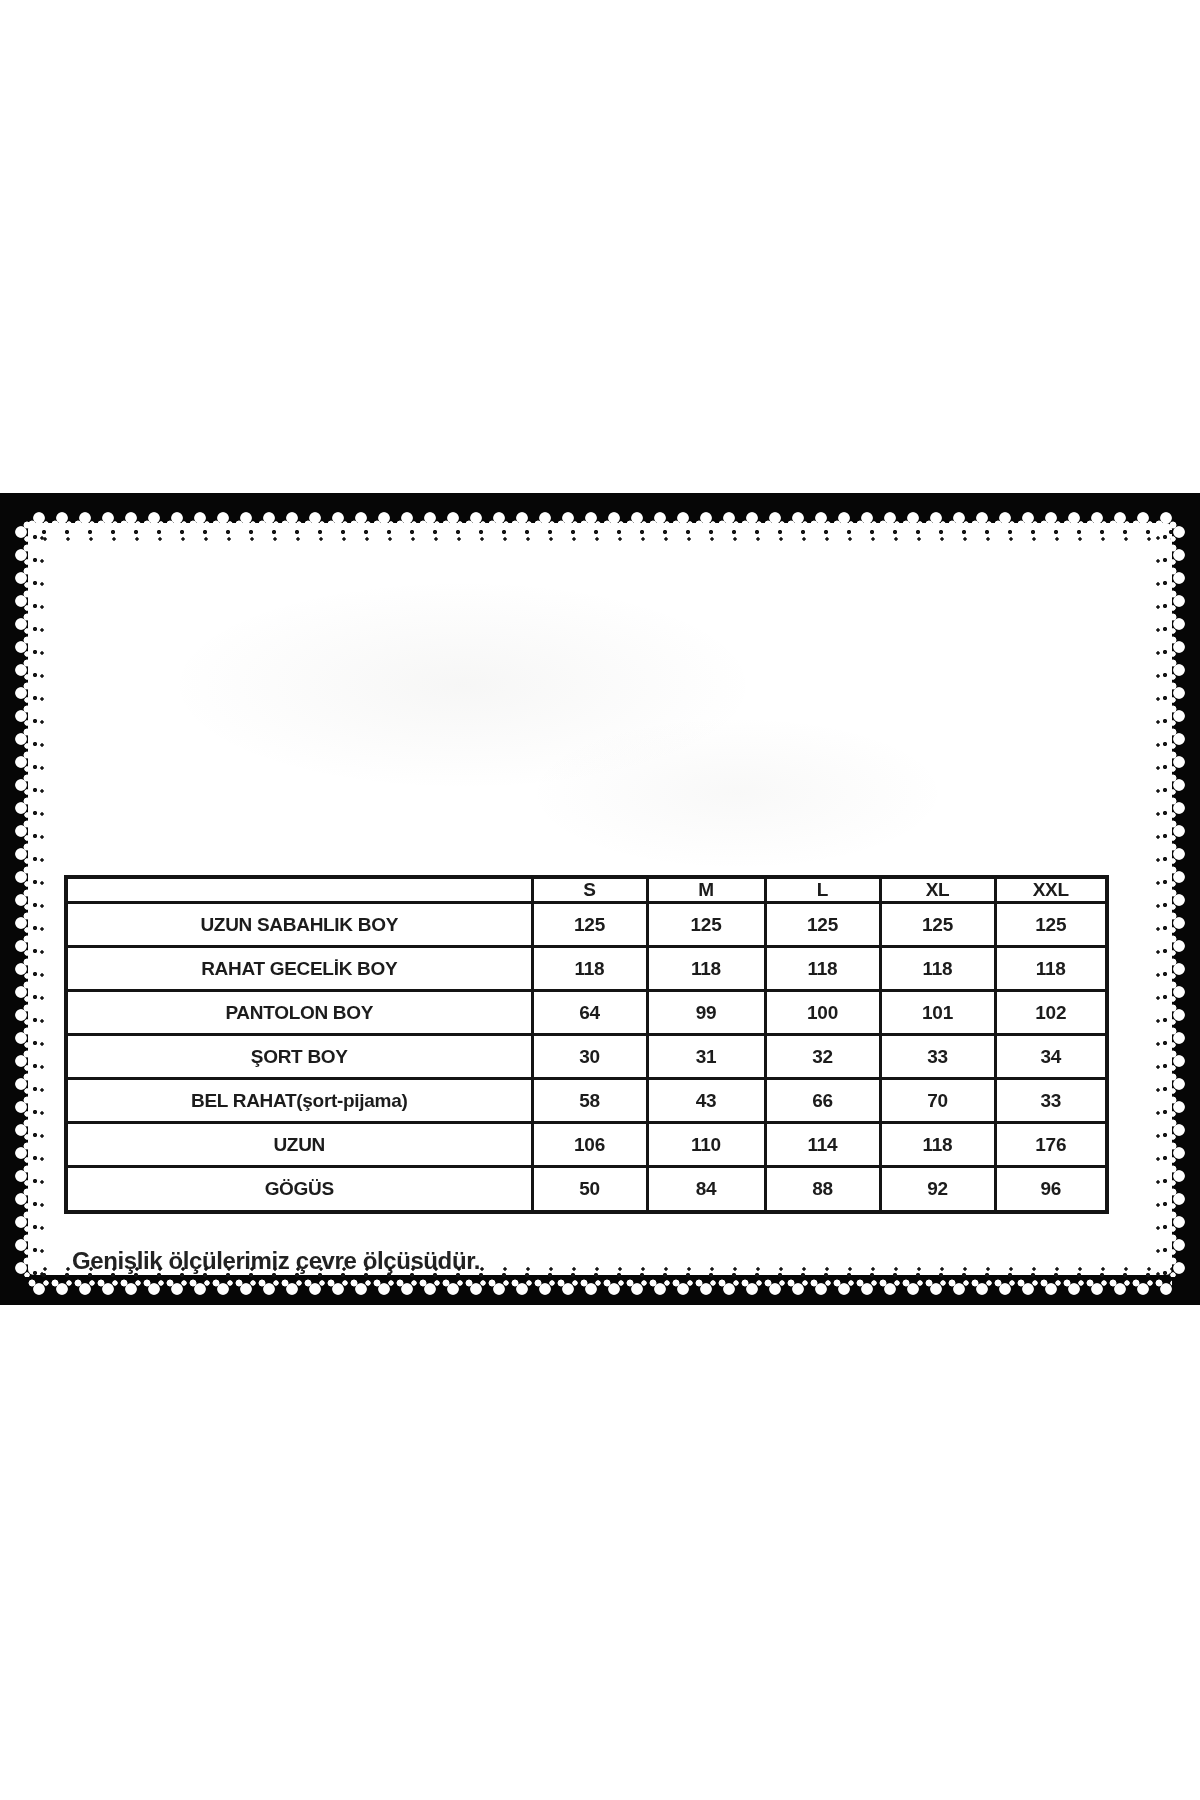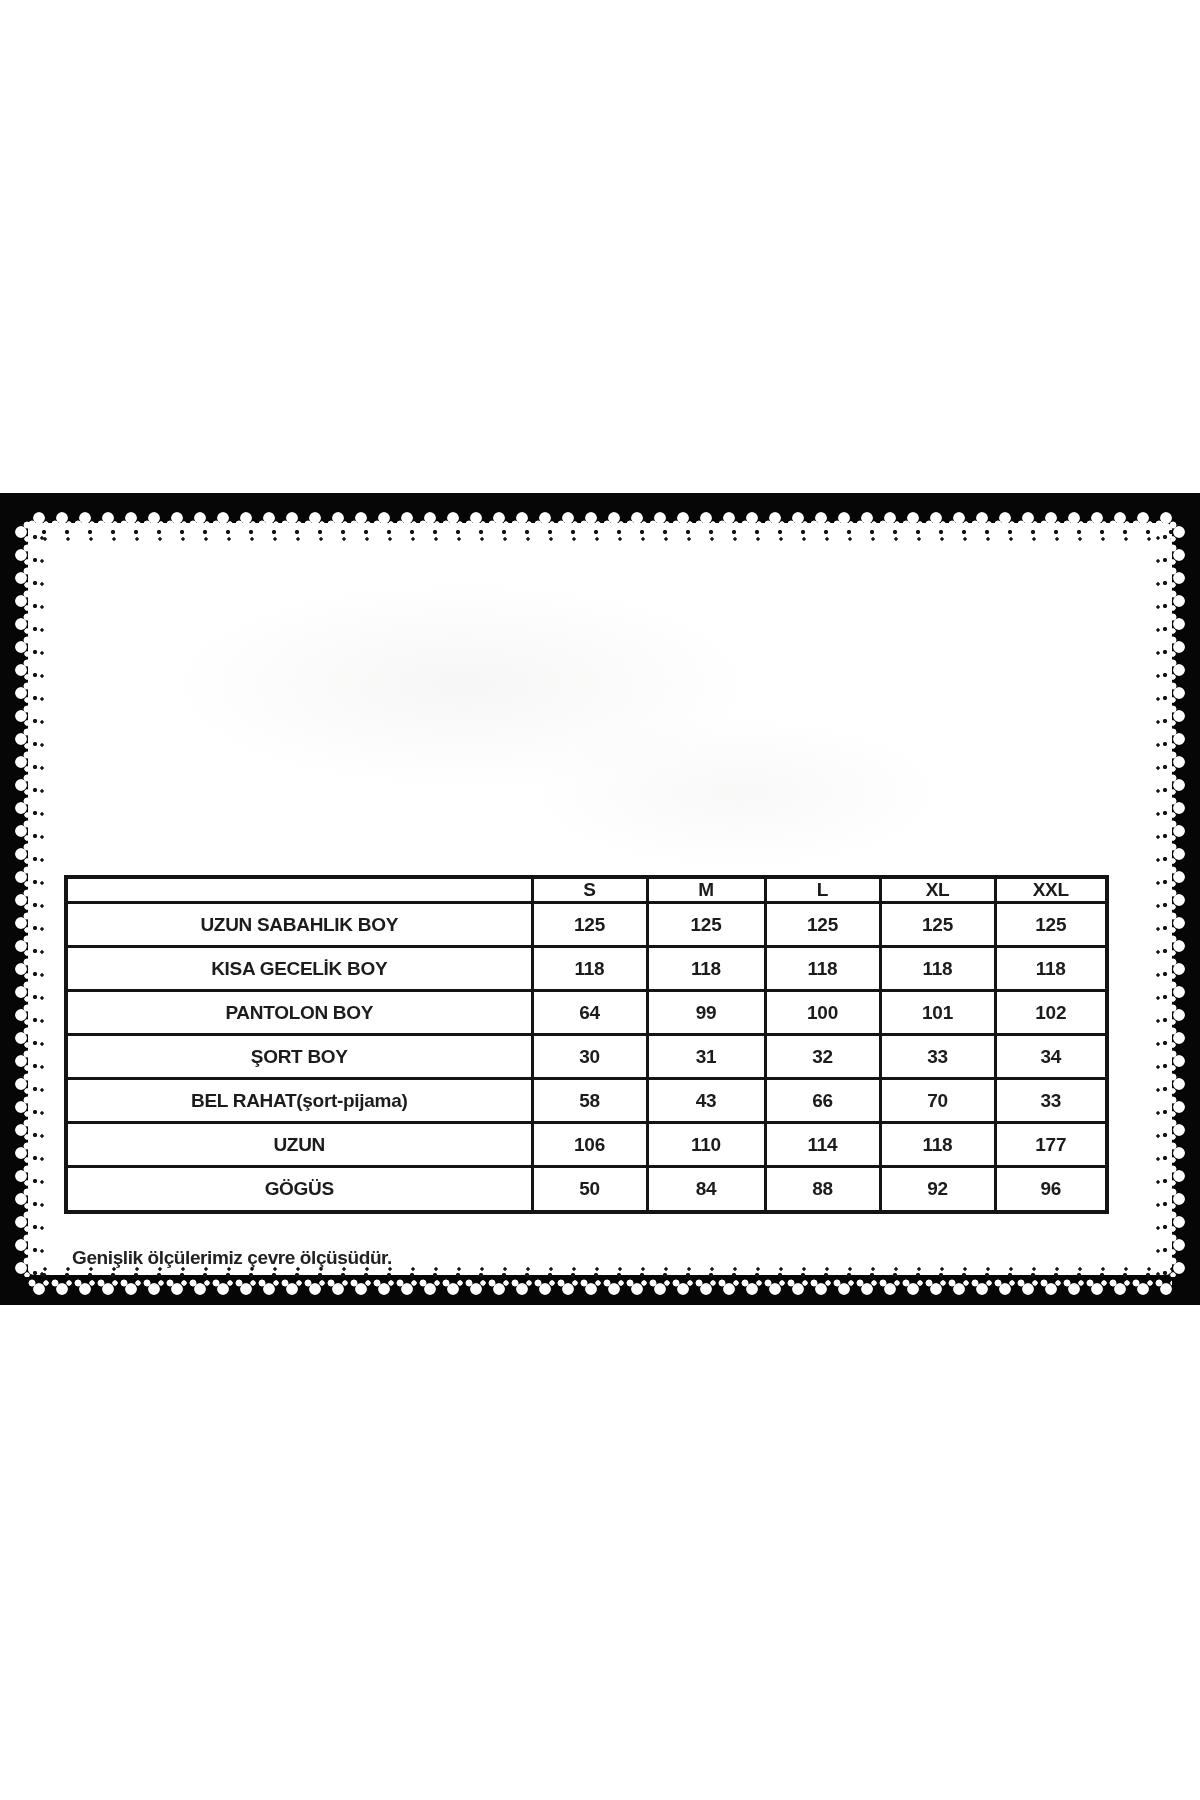--- a/index.html
+++ b/index.html
@@ -102,21 +102,21 @@
     padding: 0;
     letter-spacing: -0.3px;
     white-space: nowrap;
     overflow: hidden;
   }
 
   
   .note {
     position: absolute;
     left: 44px; top: 724px;
-    font-size: 19px;
+    font-size: 24px;
     font-weight: bold;
     color: #222222;
     letter-spacing: -0.4px;
   }
 </style>
 </head>
 <body>
 
 <div class="page">
 
@@ -146,21 +146,21 @@
         <tbody>
             <tr>
               <td>UZUN SABAHLIK BOY</td>
               <td>125</td>
               <td>125</td>
               <td>125</td>
               <td>125</td>
               <td>125</td>
             </tr>
             <tr>
-              <td>KISA GECELİK BOY</td>
+              <td>RAHAT GECELİK BOY</td>
               <td>118</td>
               <td>118</td>
               <td>118</td>
               <td>118</td>
               <td>118</td>
             </tr>
             <tr>
               <td>PANTOLON BOY</td>
               <td>64</td>
               <td>99</td>
@@ -183,21 +183,21 @@
               <td>66</td>
               <td>70</td>
               <td>33</td>
             </tr>
             <tr>
               <td>UZUN</td>
               <td>106</td>
               <td>110</td>
               <td>114</td>
               <td>118</td>
-              <td>177</td>
+              <td>176</td>
             </tr>
             <tr>
               <td>GÖGÜS</td>
               <td>50</td>
               <td>84</td>
               <td>88</td>
               <td>92</td>
               <td>96</td>
             </tr>
           </tbody>

